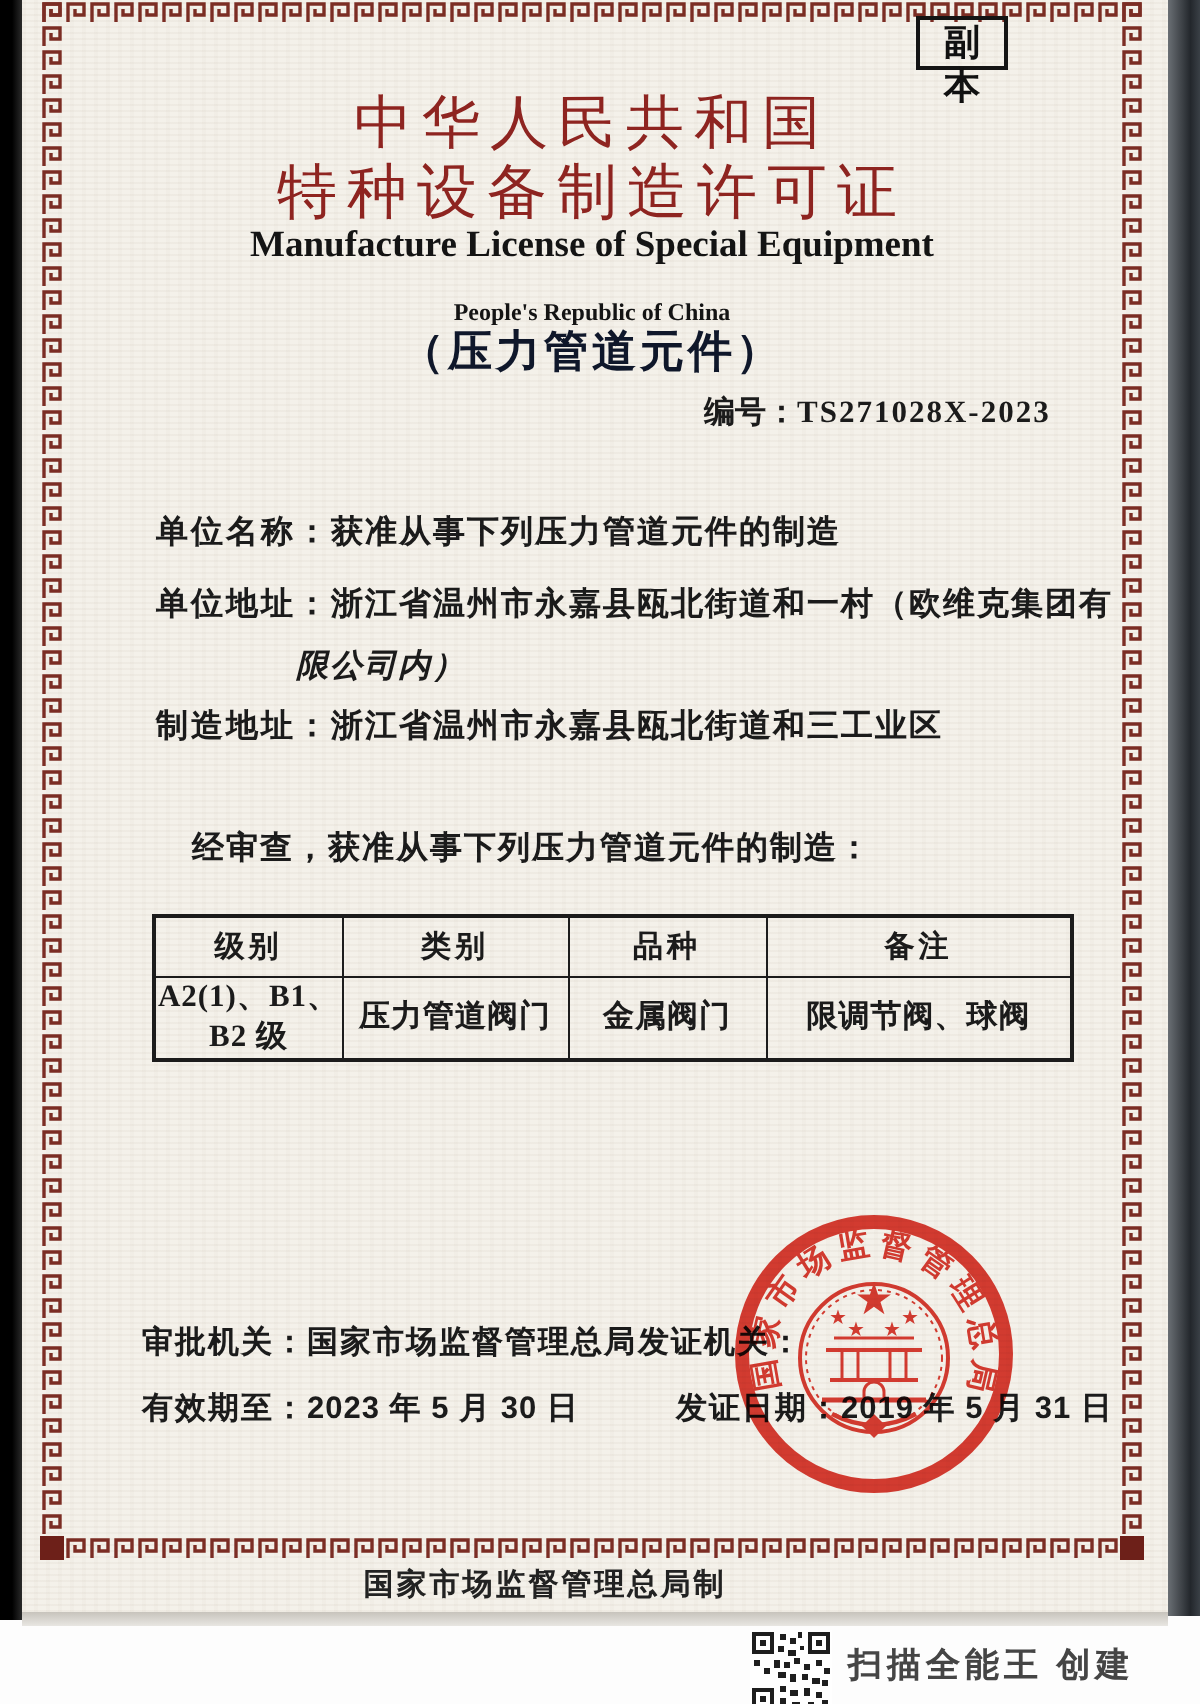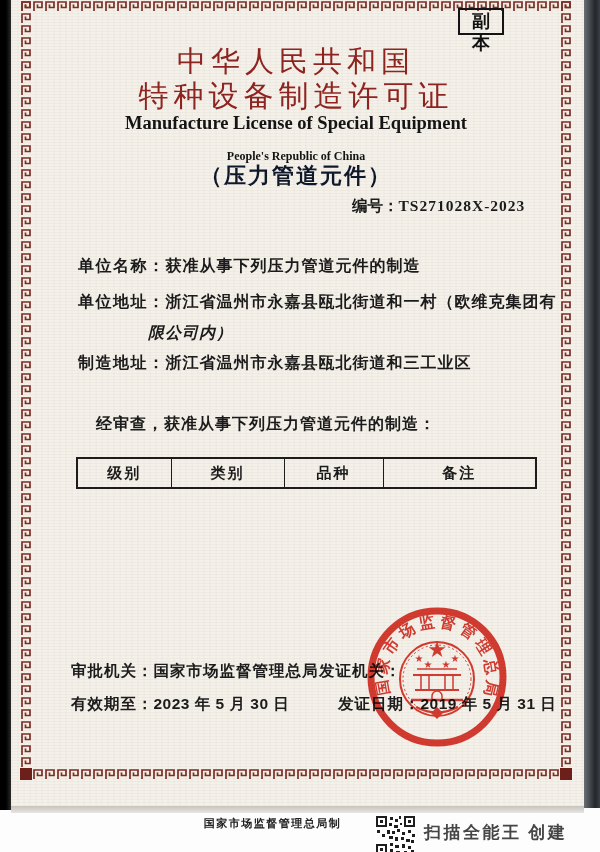--- a/index.html
+++ b/index.html
@@ -68,21 +68,21 @@
   .f1 { left:71px;  top:661px; }
   .f2 { left:71px;  top:694px; }
   .f3 { left:319px; top:661px; }
   .f4 { left:338px; top:694px; }
   .num { font-family:"Liberation Sans","DejaVu Sans",sans-serif; font-weight:700; letter-spacing:.5px; }
 
   .seal { left:363px; top:603px; width:148px; height:148px;
           mix-blend-mode:multiply; opacity:.9; }
 
   .made-by { left:0; top:783px; width:545px; text-align:center;
-             font-size:11px; letter-spacing:1.5px; color:#222; font-weight:600;margin-top:33px; }
+             font-size:15px; letter-spacing:1.5px; color:#222; font-weight:600; }
 
   .qr-box { left:375px; top:815px; width:41px; height:37px; overflow:hidden; }
   .wm-text { left:424px; top:821px; font-size:17px; color:#454545;
              letter-spacing:2.5px; font-weight:600; }
 </style>
 </head>
 <body>
 
 <div class="abs scan-left"></div>
 <div class="abs scan-right"></div>
@@ -130,20 +130,27 @@
 
 <div class="abs intro">经审查，获准从事下列压力管道元件的制造：</div>
 
 <table class="lic">
   <tbody>
       <tr>
     <th class="cw1">级别</th>
     <th class="cw2">类别</th>
     <th class="cw3">品种</th>
     <th class="cw4">备注</th>
+  </tr>
+  <tr>
+    <td>A2(1)、B1、
+B2 级</td>
+    <td>压力管道阀门</td>
+    <td>金属阀门</td>
+    <td>限调节阀、球阀</td>
   </tr>
 </tbody>
   </table>
 
 <div class="abs footrow f1">
   <span>审批机关：</span><span>国家市场监督管理总局</span>
 </div>
 <div class="abs footrow f2">
   <span>有效期至：</span><span class="num">2023 年 5 月 30 日</span>
 </div>

